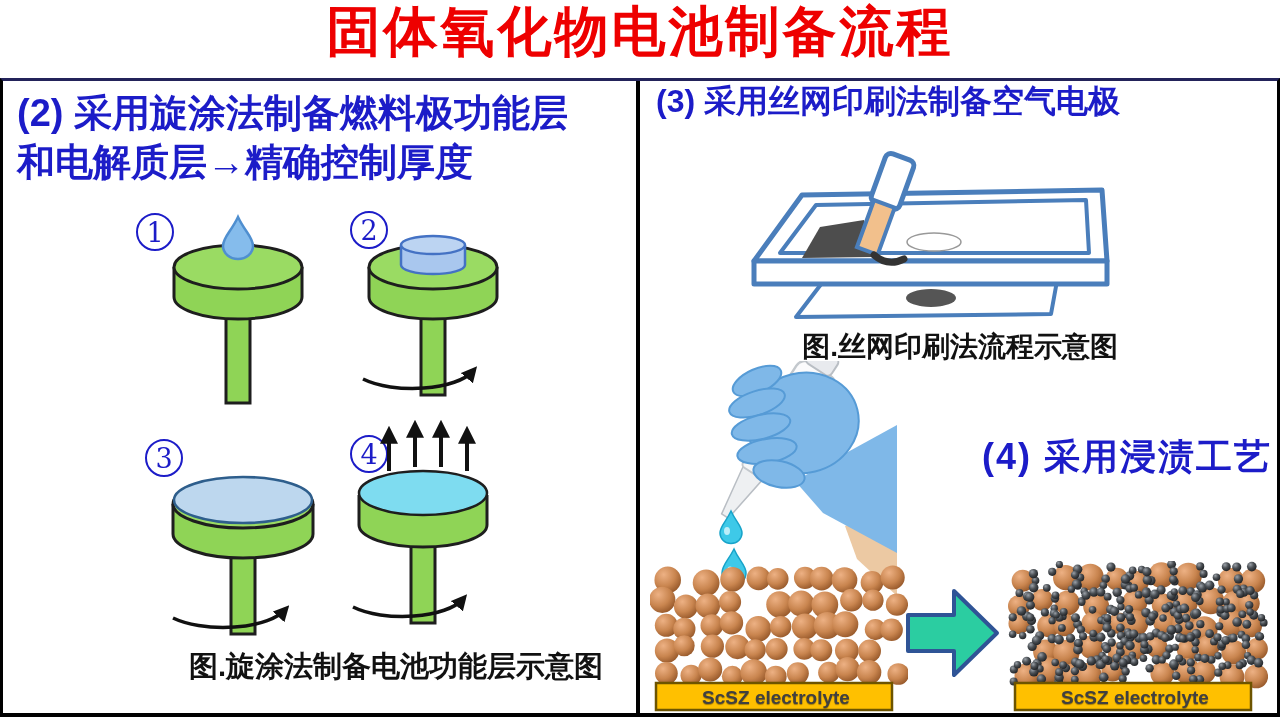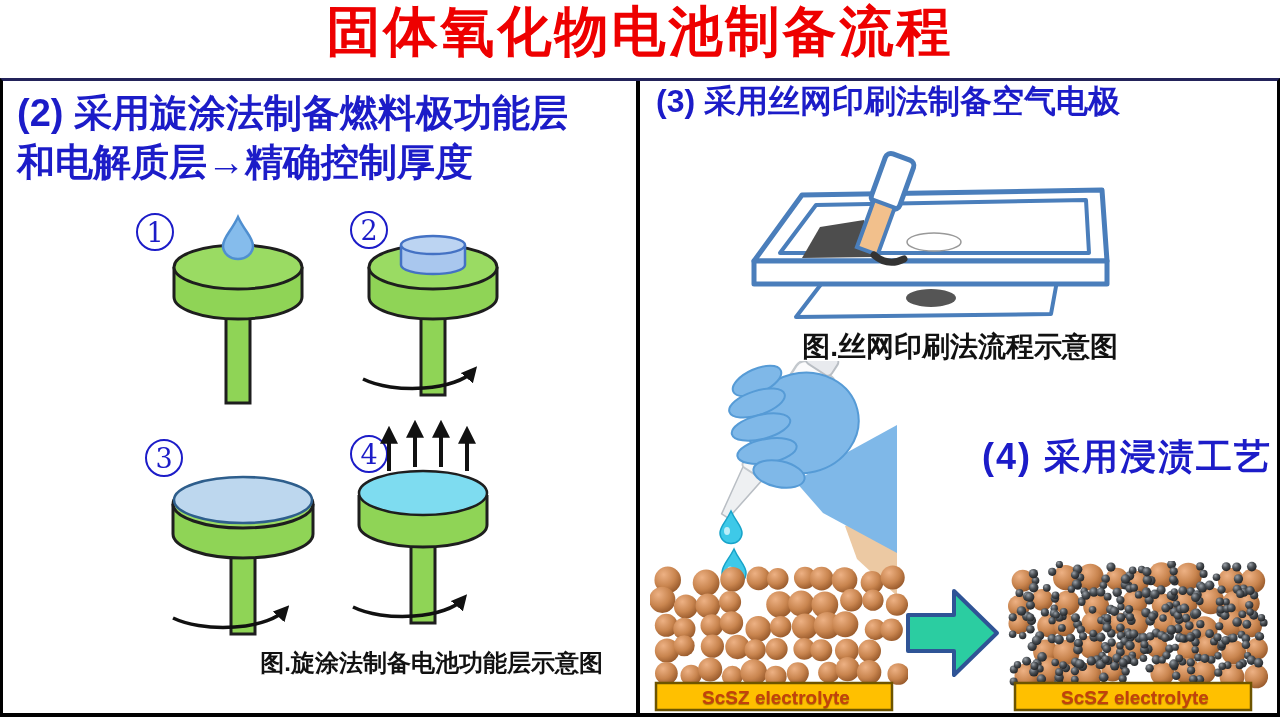--- a/index.html
+++ b/index.html
@@ -14,28 +14,28 @@
           border-left:3px solid #000;border-right:3px solid #000;}
   .divider{position:absolute;left:633px;top:0;bottom:0;width:4px;background:#000;}
   .panel-left{position:absolute;left:0;top:0;width:754px;height:100%;}
   .panel-right{position:absolute;left:637px;top:0;right:0;height:100%;}
   .heading{font-weight:bold;color:var(--heading-blue);line-height:1.3;}
   .heading-left{left:14px;top:8px;width:610px;font-size:38px;}
   .heading-right{left:16px;top:0;width:620px;font-size:32px;}
   .infil{left:302px;top:352px;width:330px;font-size:36px;font-weight:bold;
          color:var(--heading-blue);line-height:1.35;letter-spacing:2px;text-align:right;}
   .caption{font-weight:bold;color:#111;text-align:right;}
-  .caption-left{left:20px;top:566px;width:580px;font-size:24px;}
+  .caption-left{left:20px;top:566px;width:580px;font-size:29px;}
   .caption-right{left:38px;top:247px;width:440px;font-size:28px;}
   .circled{position:absolute;width:38px;height:38px;border:2.5px solid var(--heading-blue);
            border-radius:50%;color:var(--heading-blue);box-sizing:border-box;
            font:27px "DejaVu Serif",serif;display:flex;align-items:center;justify-content:center;}
   .particle-box{position:absolute;}
   .bar-label{position:absolute;left:8px;right:14px;bottom:4px;height:26px;line-height:26px;
-             text-align:center;font-weight:bold;font-size:19px;color:#c2410c;
+             text-align:center;font-weight:bold;font-size:19px;color:#404040;
              text-shadow:0 1px 1px rgba(0,0,0,.35);}
 </style>
 </head>
 <body>
 
 <div class="slide">
 
   <h1 class="title">固体氧化物电池制备流程</h1>
 
   <div class="panels">

